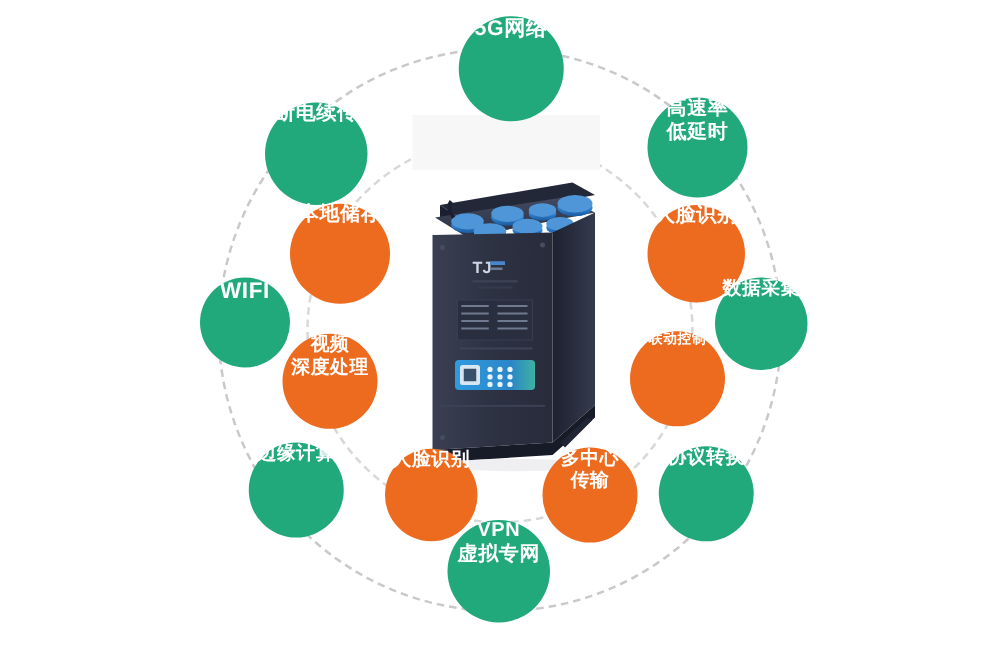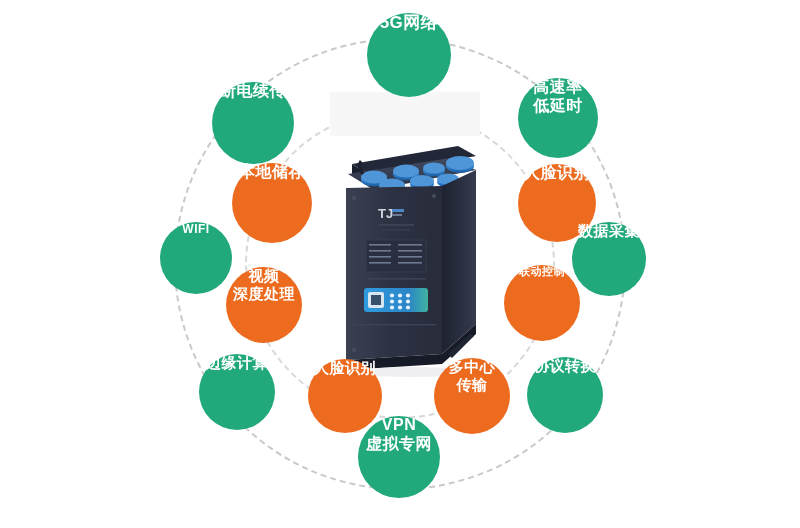--- a/index.html
+++ b/index.html
@@ -211,21 +211,21 @@
       </div>
       <div class="node orange" style="height: 78px; width: 78px; left: 518px; top: 164px; font-size: 16px;">
         <span class="node-label">人脸识别</span>
       </div>
       <div class="node orange" style="height: 80px; width: 80px; left: 232px; top: 163px; font-size: 16px;">
         <span class="node-label">本地储存</span>
       </div>
       <div class="node green" style="height: 74px; width: 74px; left: 572px; top: 222px; font-size: 15px;">
         <span class="node-label">数据采集</span>
       </div>
-      <div class="node green" style="height: 72px; width: 72px; left: 160px; top: 222px; font-size: 12px;">
+      <div class="node green" style="height: 72px; width: 72px; left: 160px; top: 222px; font-size: 18px;">
         <span class="node-label">WIFI</span>
       </div>
       <div class="node orange" style="height: 76px; width: 76px; left: 504px; top: 265px; font-size: 11px;">
         <span class="node-label">联动控制</span>
       </div>
       <div class="node orange" style="height: 76px; width: 76px; left: 226px; top: 267px; font-size: 15px;">
         <span class="node-label">视频
 深度处理</span>
       </div>
       <div class="node green" style="height: 76px; width: 76px; left: 527px; top: 357px; font-size: 15px;">

